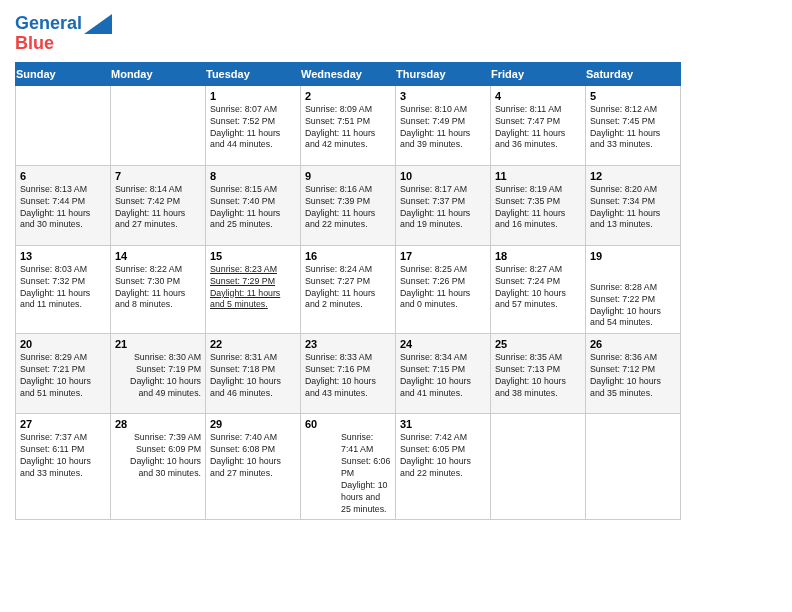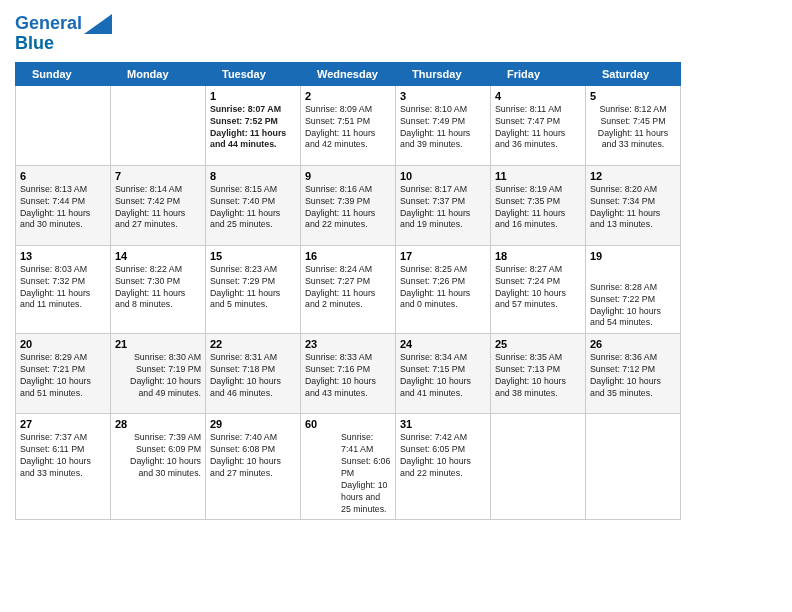--- a/index.html
+++ b/index.html
@@ -53,21 +53,21 @@
       color: #444;
     }
     table {
       width: 100%;
       border-collapse: collapse;
       font-size: 9.5px;
     }
     thead tr th {
       background-color: #1a6bb5;
       color: #fff;
-      padding: 5px 16px;
+      padding: 5px 0;
       text-align: left;
       font-size: 11px;
       font-weight: bold;
       border: 1px solid #1a6bb5;
     }
     tbody tr td {
       border: 1px solid #ccc;
       vertical-align: top;
       padding: 4px 4px;
       height: 80px;
@@ -102,21 +102,21 @@
       <div>
         <div style="display:flex;align-items:center;">
           <span class="logo-text">
             <span>General</span>
           </span>
           <svg class="logo-icon" viewBox="0 0 28 20" xmlns="http://www.w3.org/2000/svg">
             <polygon points="0,20 28,0 28,20" fill="#1a6bb5"></polygon>
           </svg>
         </div>
         <div class="logo-text">
-          <span style="color:#0369a1;">Blue</span>
+          <span style="color:#ef4444;">Blue</span>
         </div>
       </div>
     </div>
     <div class="title-area">
       <div class="month-title"></div>
       <div class="location"></div>
     </div>
   </div>
 
   <table>
@@ -130,21 +130,21 @@
           <th>Friday</th>
           <th>Saturday</th>
         </tr>
     </thead>
     <tbody id="calendar-body">
     <tr>
           <td class="empty-cell"></td>
           <td class="empty-cell"></td>
           <td>
             <div class="day-number">1</div>
-            <div class="day-info" style="white-space: pre-line; font-weight: bold;">Sunrise: 8:07 AM
+            <div class="day-info" style="white-space: pre-line;">Sunrise: 8:07 AM
 Sunset: 7:52 PM
 Daylight: 11 hours and 44 minutes.</div>
           </td>
           <td>
             <div class="day-number">2</div>
             <div class="day-info" style="white-space: pre-line;">Sunrise: 8:09 AM
 Sunset: 7:51 PM
 Daylight: 11 hours and 42 minutes.</div>
           </td>
           <td>
@@ -154,21 +154,21 @@
 Daylight: 11 hours and 39 minutes.</div>
           </td>
           <td>
             <div class="day-number">4</div>
             <div class="day-info" style="white-space: pre-line;">Sunrise: 8:11 AM
 Sunset: 7:47 PM
 Daylight: 11 hours and 36 minutes.</div>
           </td>
           <td>
             <div class="day-number">5</div>
-            <div class="day-info" style="white-space: pre-line; text-align: center;">Sunrise: 8:12 AM
+            <div class="day-info" style="white-space: pre-line;">Sunrise: 8:12 AM
 Sunset: 7:45 PM
 Daylight: 11 hours and 33 minutes.</div>
           </td>
         </tr>
         <tr>
           <td>
             <div class="day-number">6</div>
             <div class="day-info" style="white-space: pre-line;">Sunrise: 8:13 AM
 Sunset: 7:44 PM
 Daylight: 11 hours and 30 minutes.</div>
@@ -218,21 +218,21 @@
 Daylight: 11 hours and 11 minutes.</div>
           </td>
           <td>
             <div class="day-number">14</div>
             <div class="day-info" style="white-space: pre-line;">Sunrise: 8:22 AM
 Sunset: 7:30 PM
 Daylight: 11 hours and 8 minutes.</div>
           </td>
           <td>
             <div class="day-number">15</div>
-            <div class="day-info" style="white-space: pre-line;">Sunrise: 8:23 AM
+            <div class="day-info" style="white-space: pre-line; text-decoration: underline;">Sunrise: 8:23 AM
 Sunset: 7:29 PM
 Daylight: 11 hours and 5 minutes.</div>
           </td>
           <td>
             <div class="day-number">16</div>
             <div class="day-info" style="white-space: pre-line;">Sunrise: 8:24 AM
 Sunset: 7:27 PM
 Daylight: 11 hours and 2 minutes.</div>
           </td>
           <td>

